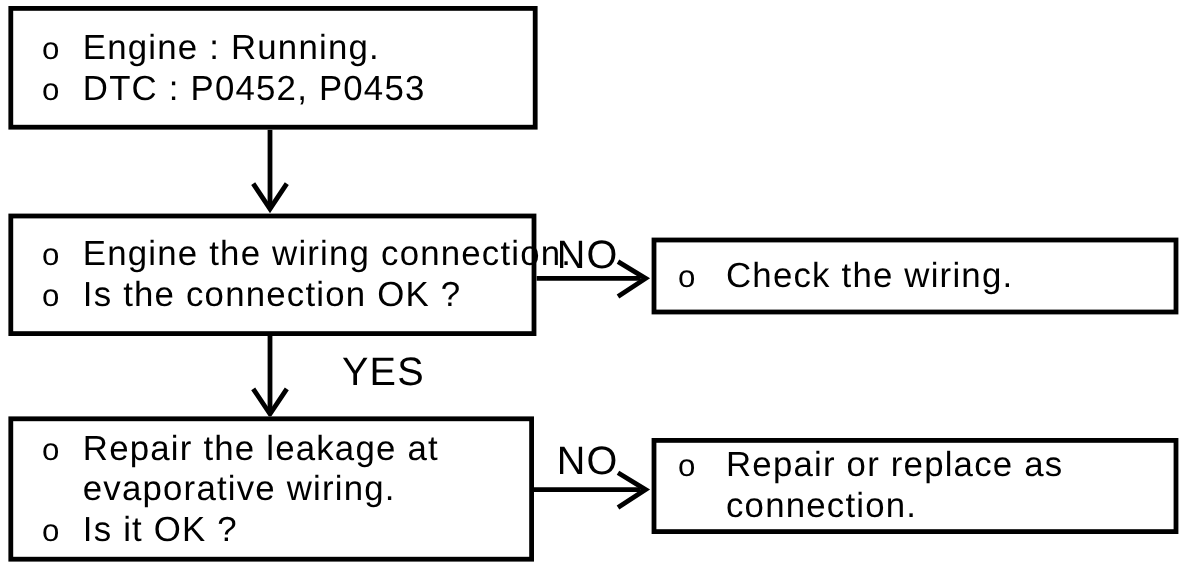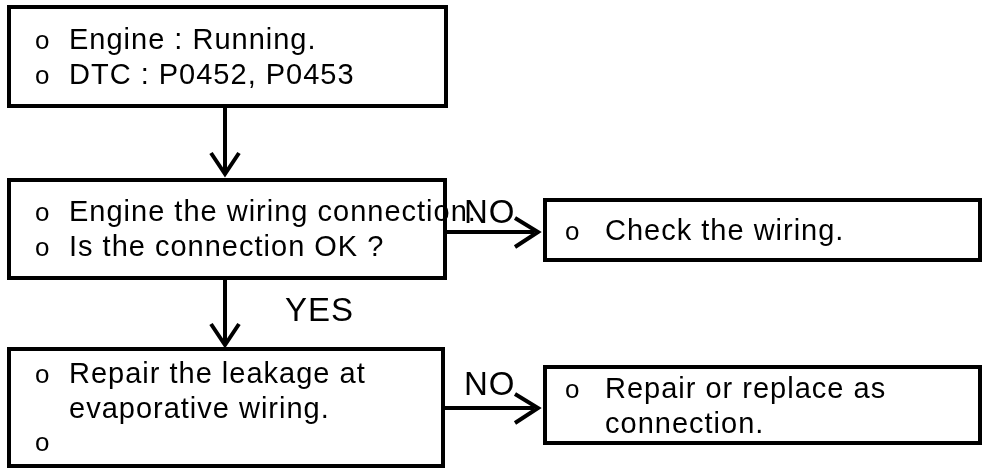--- a/index.html
+++ b/index.html
@@ -128,20 +128,21 @@
     <div class="line">
       <span class="bullet">o</span>
       <span class="txt">Repair the leakage at</span>
     </div>
     <div class="line">
       <span class="bullet"></span>
       <span class="txt">evaporative wiring.</span>
     </div>
     <div class="line">
       <span class="bullet">o</span>
+      <span class="txt">Is it OK ?</span>
     </div>
   </div>
 
   <div class="box box-right" id="box-repair-replace">
     <div class="line">
       <span class="bullet">o</span>
       <span class="txt">Repair or replace as</span>
     </div>
     <div class="line">
       <span class="bullet"></span>

